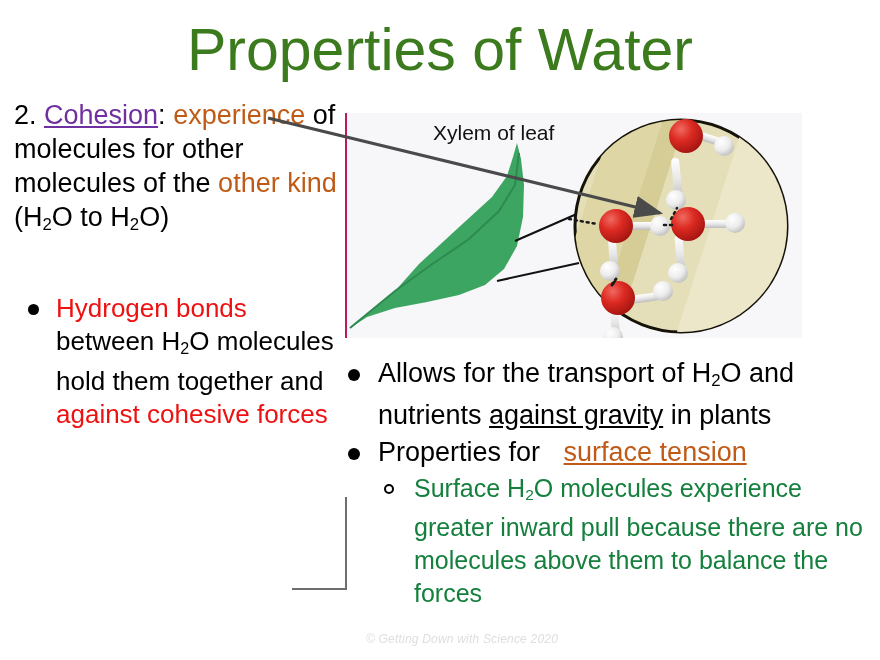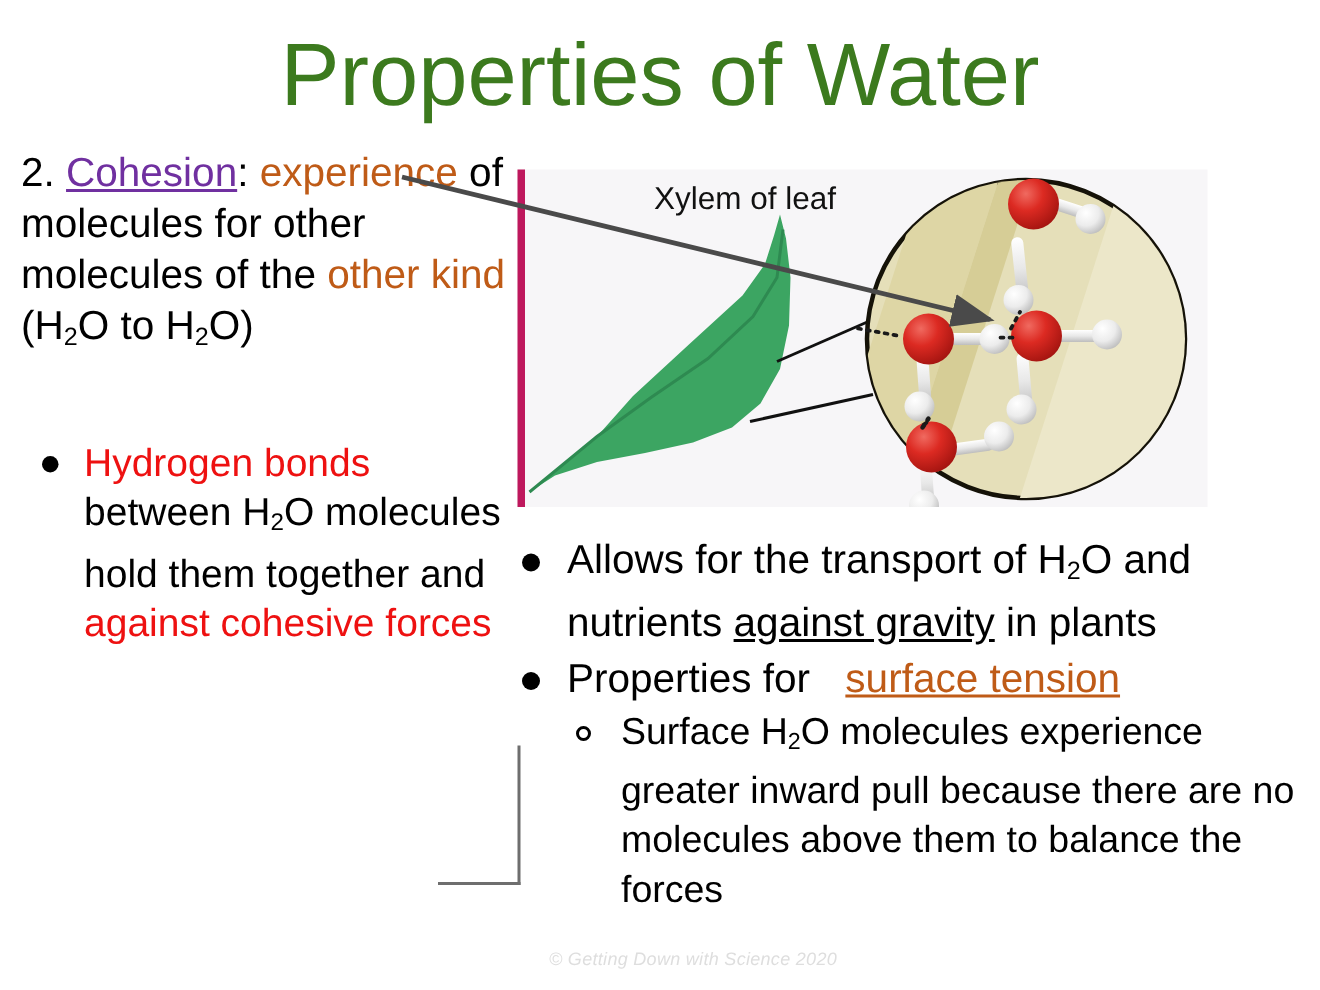--- a/index.html
+++ b/index.html
@@ -129,21 +129,21 @@
     line-height: 35px;
     color: #000000;
     margin-bottom: 2px;
   }
   .r-bullet .bullet-dot { left: 8px; top: 13px; width: 12px; height: 12px; }
   .r-sub {
     position: relative;
     padding-left: 74px;
     font-size: 25px;
     line-height: 33px;
-    color: #000000;
+    color: #15803d;
   }
   .sub-ring {
     position: absolute;
     left: 44px;
     top: 12px;
     width: 10px;
     height: 10px;
     border-radius: 50%;
     border: 2px solid #000000;
     box-sizing: border-box;
@@ -163,21 +163,21 @@
   }
 
   
   .img-panel {
     position: absolute;
     left: 345px;
     top: 113px;
     width: 455px;
     height: 225px;
     background: #f7f6f8;
-    border-left: 5px solid #be185d;
+    border-left: 2px solid #be185d;
     overflow: hidden;
   }
   .img-caption {
     position: absolute;
     left: 86px;
     top: 8px;
     font-size: 21px;
     color: #111111;
     white-space: nowrap;
   }

